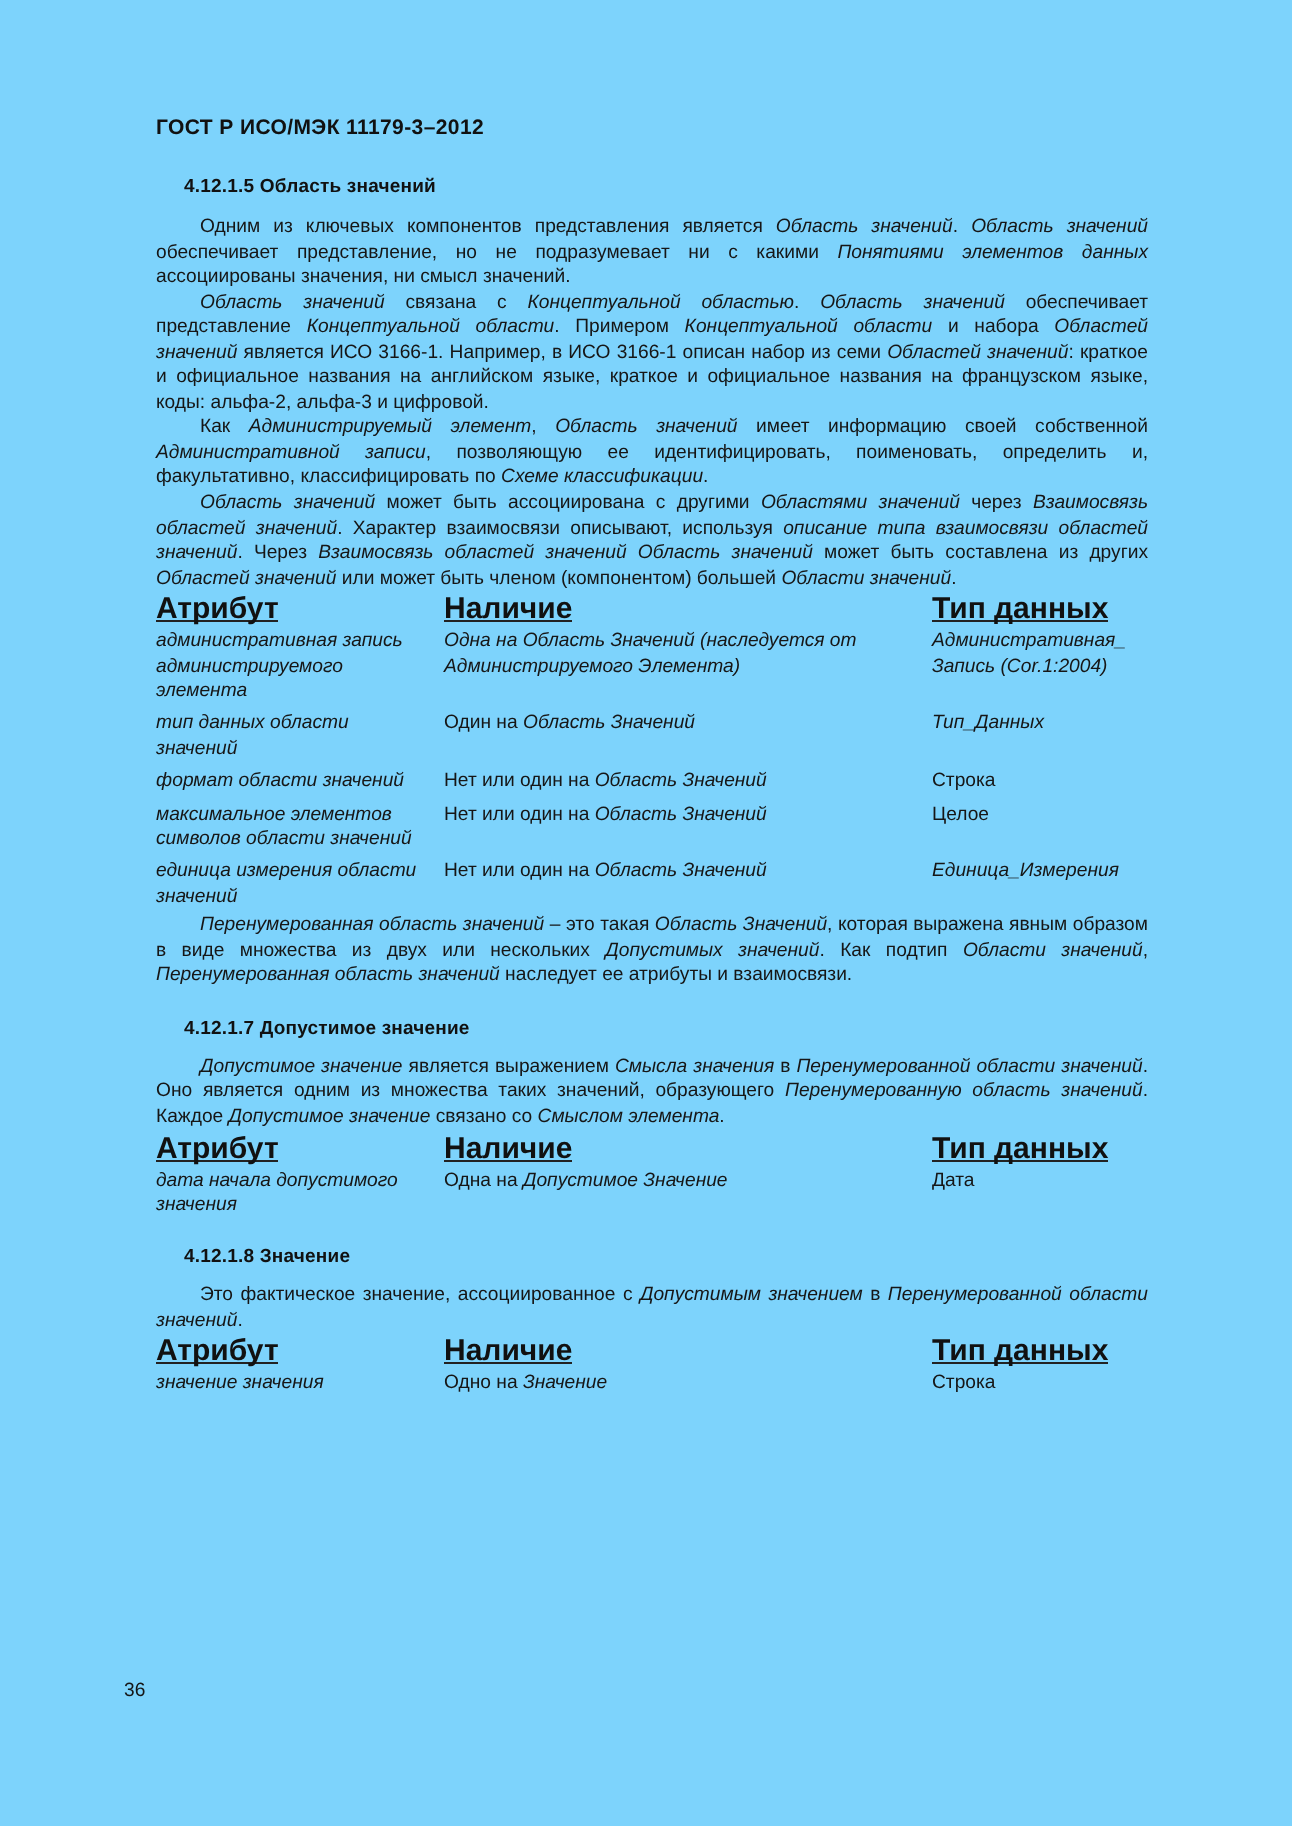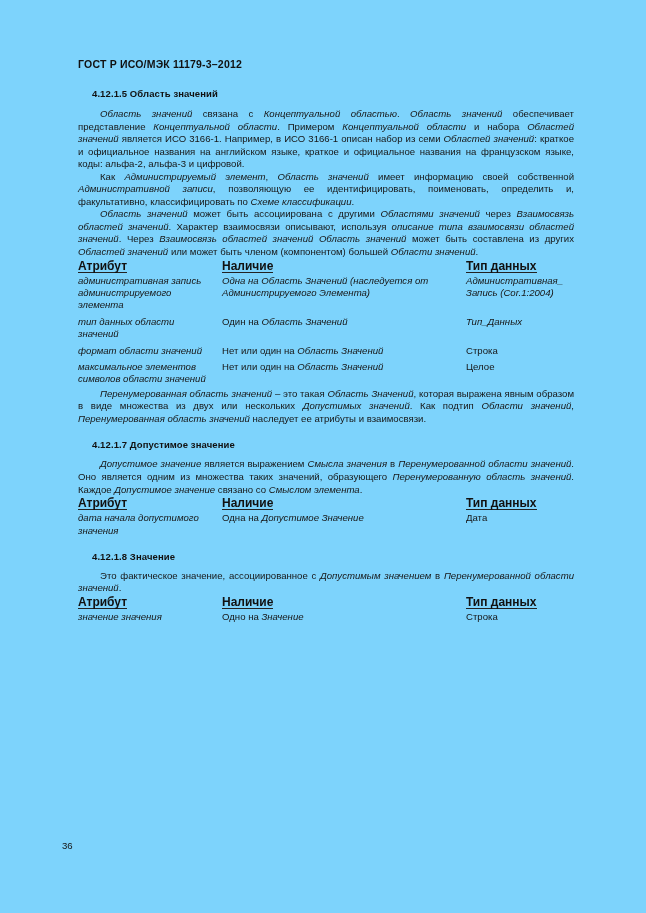--- a/index.html
+++ b/index.html
@@ -77,21 +77,21 @@
     width: 496px;
     table-layout: fixed;
     margin: 0;
     padding: 0;
   }
   table.attrs col.c1 { width: 144px; }
   table.attrs col.c2 { width: 244px; }
   table.attrs col.c3 { width: 108px; }
   table.attrs th {
     text-align: left;
-    font-size: 12px;
+    font-size: 15px;
     font-weight: bold;
     padding: 0 4px 1px 0;
     vertical-align: top;
     color: #111;
   }
   table.attrs th span.hd {
     border-bottom: 1px solid #222;
     display: inline-block;
     line-height: 11px;
     padding-bottom: 0px;
@@ -122,20 +122,21 @@
 
   <div class="header">ГОСТ Р ИСО/МЭК 11179-3–2012</div>
 
   <div class="content">
 
     <div class="sec-wrap-top">
       <h3 class="sec">4.12.1.5 Область значений</h3>
     </div>
 
     <div>
+      <p class="para"><span class="ind"></span>Одним из ключевых компонентов представления является <i>Область значений</i>. <i>Область значений</i> обеспечивает представление, но не подразумевает ни с какими <i>Понятиями элементов данных</i> ассоциированы значения, ни смысл значений.</p>
       <p class="para"><span class="ind"></span><i>Область значений</i> связана с <i>Концептуальной областью</i>. <i>Область значений</i> обеспечивает представление <i>Концептуальной области</i>. Примером <i>Концептуальной области</i> и набора <i>Областей значений</i> является ИСО 3166-1. Например, в ИСО 3166-1 описан набор из семи <i>Областей значений</i>: краткое и официальное названия на английском языке, краткое и официальное названия на французском языке, коды: альфа-2, альфа-3 и цифровой.</p>
       <p class="para"><span class="ind"></span>Как <i>Администрируемый элемент</i>, <i>Область значений</i> имеет информацию своей собственной <i>Административной записи</i>, позволяющую ее идентифицировать, поименовать, определить и, факультативно, классифицировать по <i>Схеме классификации</i>.</p>
       <p class="para"><span class="ind"></span><i>Область значений</i> может быть ассоциирована с другими <i>Областями значений</i> через <i>Взаимосвязь областей значений</i>. Характер взаимосвязи описывают, используя <i>описание типа взаимосвязи областей значений</i>. Через <i>Взаимосвязь областей значений Область значений</i> может быть составлена из других <i>Областей значений</i> или может быть членом (компонентом) большей <i>Области значений</i>.</p>
     </div>
 
     <table class="attrs tbl-gap-top tbl-gap-bot">
       <colgroup>
           <col class="c1">
           <col class="c2">
           <col class="c3">
@@ -161,20 +162,25 @@
         <tr>
           <td class="c1">формат области значений</td>
           <td class="c2">Нет или один на <i>Область Значений</i></td>
           <td class="c3">Строка</td>
         </tr>
         <tr>
           <td class="c1">максимальное элементов символов области значений</td>
           <td class="c2">Нет или один на <i>Область Значений</i></td>
           <td class="c3">Целое</td>
         </tr>
+        <tr>
+          <td class="c1">единица измерения области значений</td>
+          <td class="c2">Нет или один на <i>Область Значений</i></td>
+          <td class="c3 it">Единица_Измерения</td>
+        </tr>
       </tbody>
     </table>
 
 
     <div>
       <p class="para"><span class="ind"></span><i>Перенумерованная область значений</i> – это такая <i>Область Значений</i>, которая выражена явным образом в виде множества из двух или нескольких <i>Допустимых значений</i>. Как подтип <i>Области значений</i>, <i>Перенумерованная область значений</i> наследует ее атрибуты и взаимосвязи.</p>
     </div>
 
     <div class="sec-wrap" style="margin-top:14px;">
       <h3 class="sec">4.12.1.7 Допустимое значение</h3>

